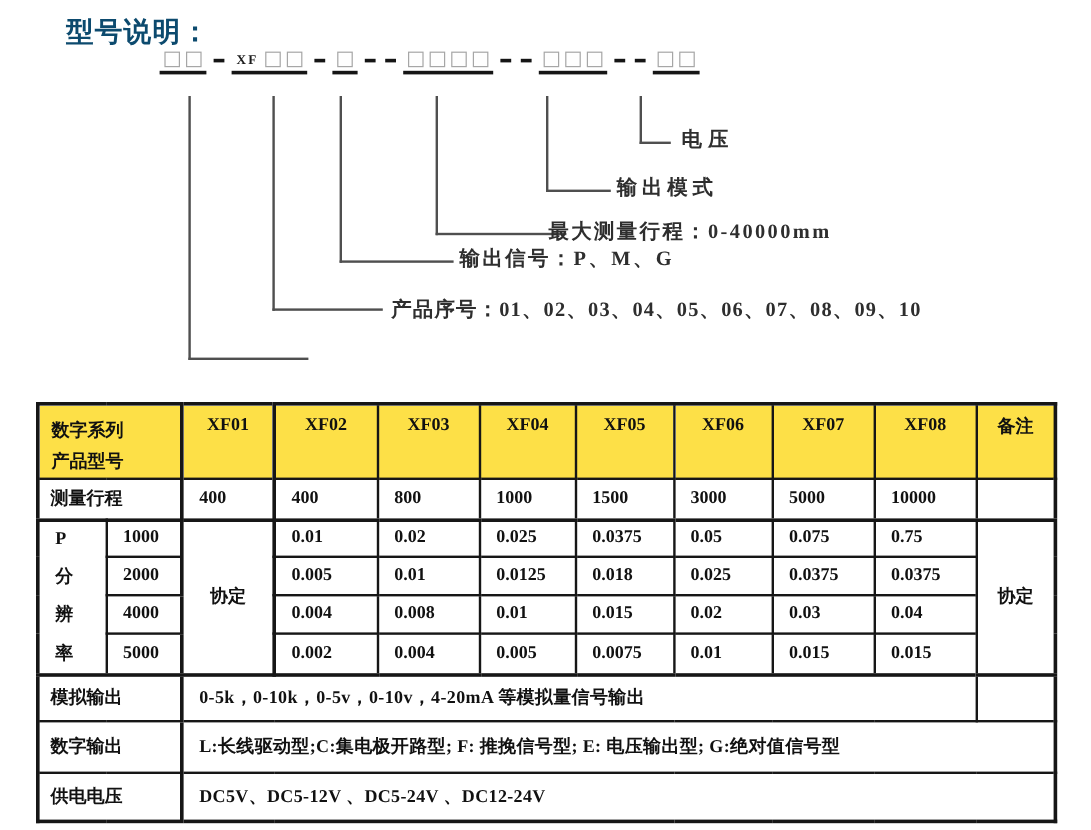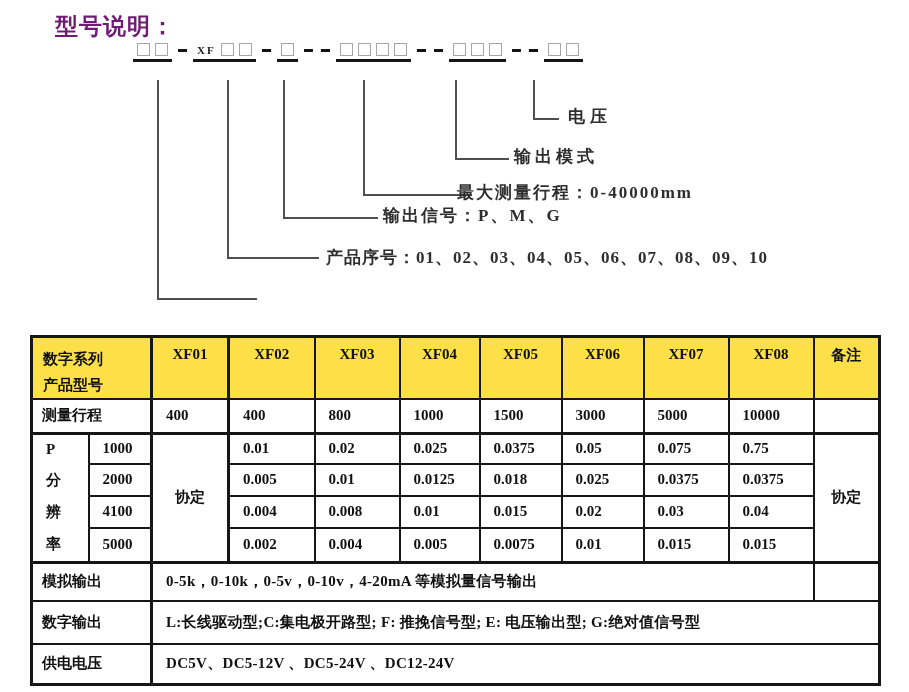--- a/index.html
+++ b/index.html
@@ -4,21 +4,21 @@
 <style>
   html,body{margin:0;padding:0;background:#fff;}
   #page{
     position:relative; width:909px; height:692px; background:#ffffff;
     font-family:"Liberation Serif","DejaVu Serif",serif; overflow:hidden;
   }
   
   #title{
     position:absolute; left:55px; top:11px;
     font-family:"Liberation Sans","DejaVu Sans",sans-serif;
-    font-size:23px; font-weight:700; color:#701a75; letter-spacing:1px;
+    font-size:23px; font-weight:700; color:#0c4a6e; letter-spacing:1px;
   }
   
   #model-line{
     position:absolute; left:131px; top:38px; height:28px;
     display:flex; align-items:center;
   }
   .seg{
     display:inline-flex; align-items:center; gap:5px;
     padding:0 4px 3px 4px; border-bottom:3px solid #151515; margin:0 2px;
   }
@@ -203,21 +203,21 @@
       <td class="lvl br3">2000</td>
       <td class="num">0.005</td>
       <td class="num">0.01</td>
       <td class="num">0.0125</td>
       <td class="num">0.018</td>
       <td class="num">0.025</td>
       <td class="num">0.0375</td>
       <td class="num">0.0375</td>
     </tr>
     <tr style="height:31px">
-      <td class="lvl br3">4100</td>
+      <td class="lvl br3">4000</td>
       <td class="num">0.004</td>
       <td class="num">0.008</td>
       <td class="num">0.01</td>
       <td class="num">0.015</td>
       <td class="num">0.02</td>
       <td class="num">0.03</td>
       <td class="num">0.04</td>
     </tr>
     <tr style="height:33px">
       <td class="lvl br3 bb3">5000</td>

